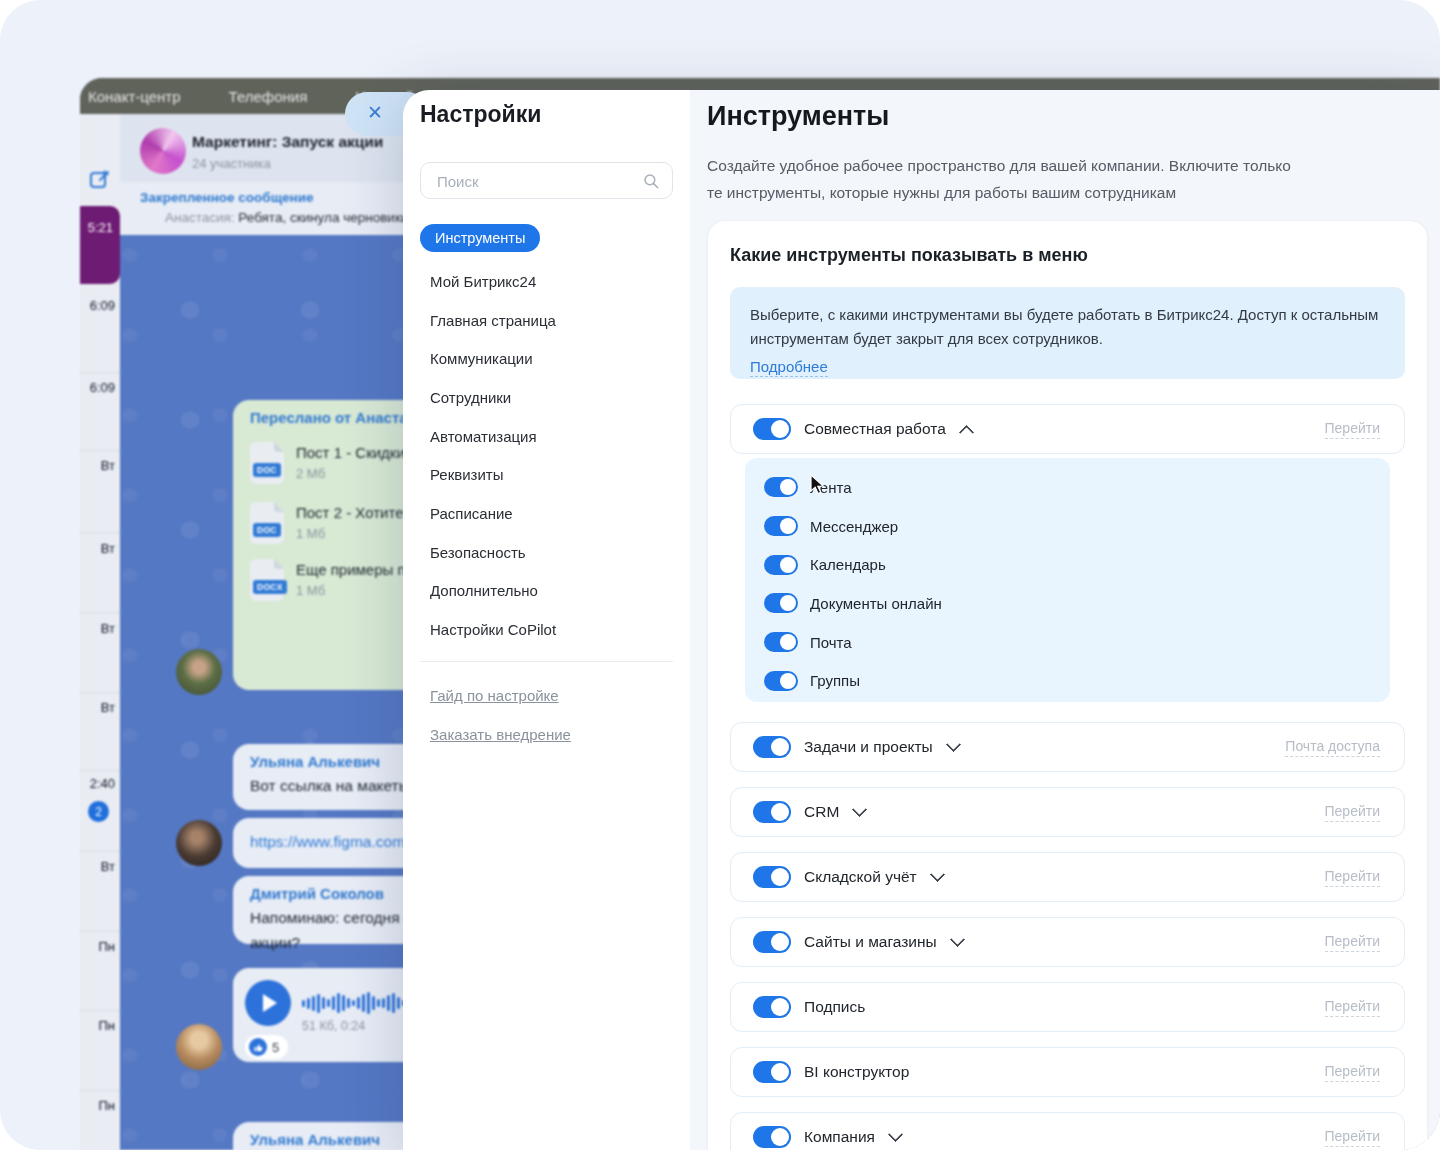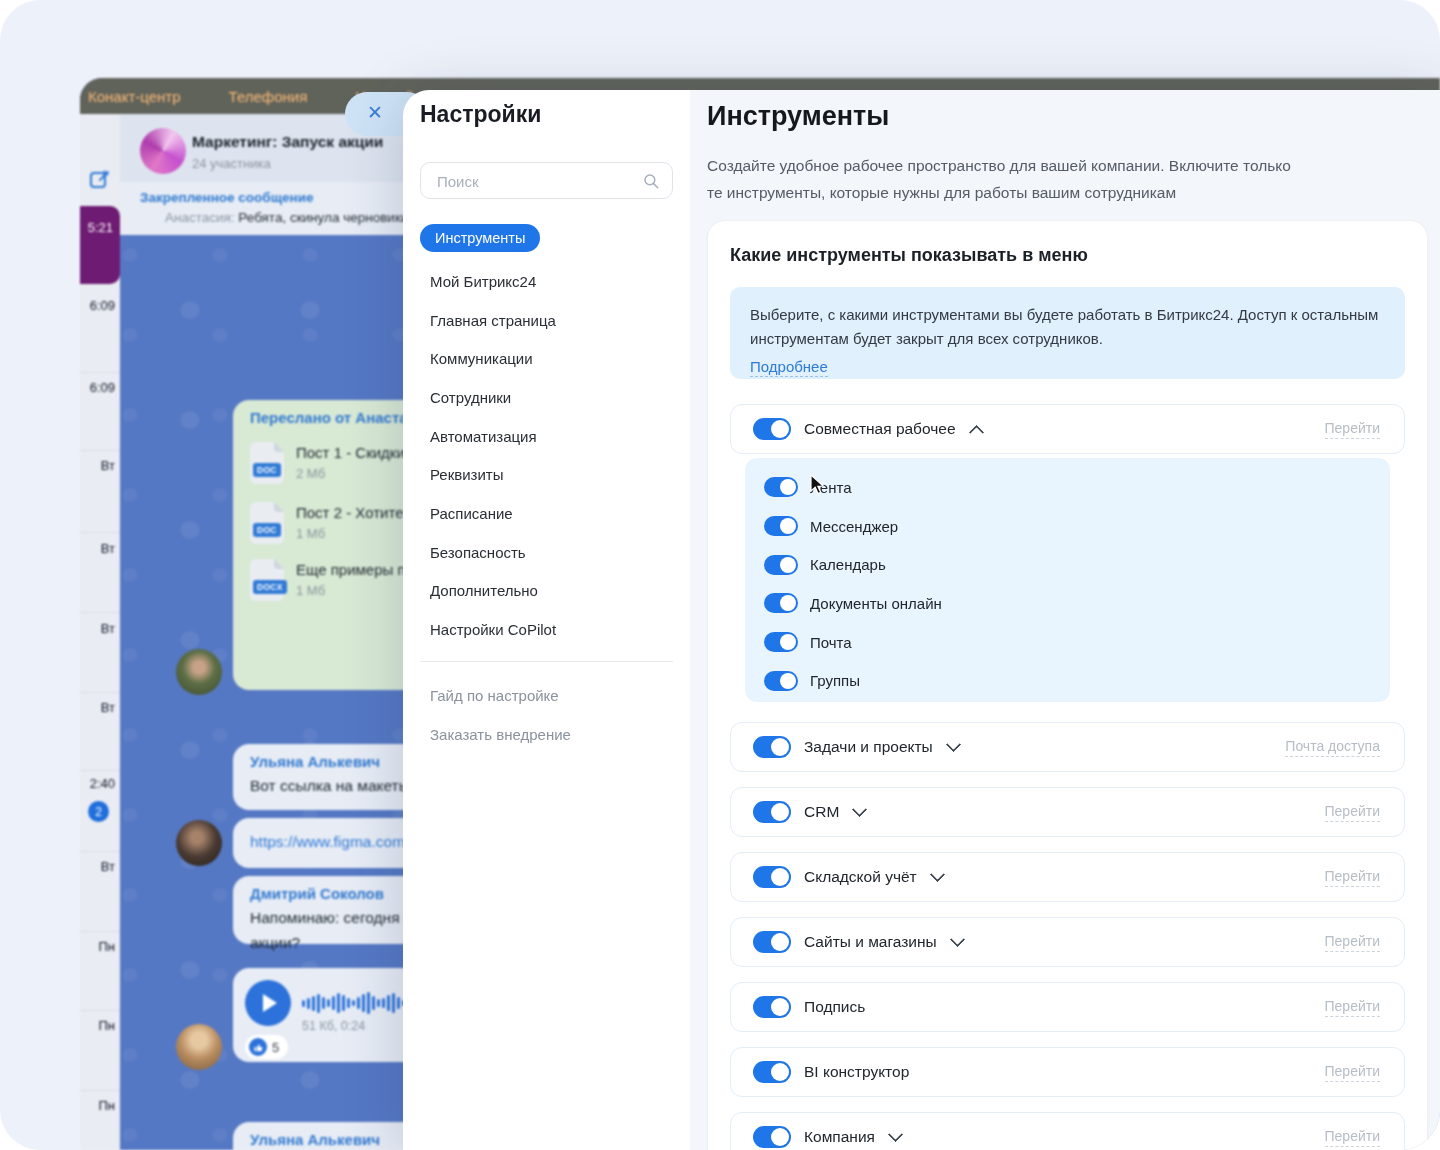--- a/index.html
+++ b/index.html
@@ -1,21 +1,21 @@
 <!DOCTYPE html>
 <html><head>
 <meta charset="utf-8">
 <style>
   html,body{margin:0;padding:0;background:#fff;font-family:"Liberation Sans","DejaVu Sans",sans-serif;}
   .canvas{position:relative;width:1440px;height:1150px;background:#edf1f9;border-radius:40px;overflow:hidden;}
 
   
   .chat-window{position:absolute;left:80px;top:78px;right:0;bottom:0;border-radius:22px 0 0 0;overflow:hidden;filter:blur(.8px) saturate(.97);background:#5478c6;}
   .chat-nav{position:absolute;left:0;top:0;right:0;height:36px;background:#60635a;display:flex;align-items:center;gap:48px;padding-left:8px;}
-  .chat-nav span{font-size:15px;color:#fdba74;white-space:nowrap;}
+  .chat-nav span{font-size:15px;color:#e5e5e5;white-space:nowrap;}
   .chat-listcol{position:absolute;left:0;top:36px;width:40px;bottom:0;background:#e9ecf2;}
   .chat-listcol .divider{position:absolute;left:0;width:40px;height:1px;background:#d9dde4;}
   .time-label{position:absolute;right:5px;width:40px;text-align:right;font-size:13px;color:#0f172a;}
   .sel-chip{position:absolute;left:-8px;top:92px;width:48px;height:78px;background:#701a75;border-radius:10px;}
   .sel-chip span{position:absolute;top:14px;right:7px;color:#fff;font-size:13px;}
   .unread-badge{position:absolute;left:8px;top:687px;width:21px;height:21px;border-radius:50%;background:#1e6fe0;color:#fff;font-size:12px;display:flex;align-items:center;justify-content:center;}
   .compose{position:absolute;left:8px;top:54px;}
   .chat-header{position:absolute;left:40px;top:36px;right:0;height:68px;background:#dde4ef;}
   .chat-pinned{position:absolute;left:40px;top:104px;right:0;height:53px;background:#e7ecf5;}
   .chat-body{position:absolute;left:40px;top:157px;right:0;bottom:0;background:#5478c6;
@@ -60,21 +60,21 @@
   .sb-title{position:absolute;left:17px;top:11px;font-size:23px;font-weight:600;color:#191d23;}
   .sb-search{position:absolute;left:17px;top:72px;width:253px;height:37px;border:1px solid #e0e4ea;border-radius:10px;background:#fff;box-sizing:border-box;}
   .sb-search input{position:absolute;left:14px;top:0;height:35px;width:200px;border:none;outline:none;font-size:15px;color:#343a42;background:transparent;font-family:inherit;}
   .sb-search input::placeholder{color:#a8b0ba;}
   .sb-search .mag{position:absolute;right:12px;top:9px;}
   .sb-pill{position:absolute;left:17px;top:134px;height:28px;background:#1f76e8;color:#fff;font-size:14.5px;border-radius:14px;display:flex;align-items:center;padding:0 15px;}
   .sb-list{position:absolute;left:17px;top:172px;width:260px;}
   .sb-item{height:38.7px;display:flex;align-items:center;font-size:15px;color:#2a2e35;padding-left:10px;}
   .sb-div{position:absolute;left:17px;top:571px;width:253px;height:1px;background:#e7eaee;}
   .sb-foot{position:absolute;left:17px;top:586px;width:260px;}
-  .sb-foot .sb-item{color:#8a929d;}
+  .sb-foot .sb-item{color:#8a929d;text-decoration:underline;}
   .main{position:absolute;left:287px;top:0;right:0;bottom:0;background:#f3f6fa;}
   .m-h1{position:absolute;left:17px;top:11px;font-size:27px;font-weight:600;color:#15181d;}
   .m-desc{position:absolute;left:17px;top:62px;font-size:15.5px;color:#555c66;line-height:27px;}
   .card{position:absolute;left:17px;top:130px;width:721px;height:960px;background:#fff;border:1px solid #edf0f4;border-radius:18px;box-shadow:0 1px 3px rgba(50,70,100,.05);box-sizing:border-box;}
   .card-title{position:absolute;left:22px;top:24px;font-size:18px;font-weight:600;color:#1b1f26;}
   .info-box{position:absolute;left:22px;right:22px;top:66px;height:92px;background:#e0f0fc;border-radius:10px;padding:16px 0 0 20px;box-sizing:border-box;}
   .info-box .t{font-size:15px;color:#333a44;line-height:24px;}
   .info-link{display:inline-block;margin-top:7px;font-size:15px;color:#2e7cd6;border-bottom:1px dashed #9cc2ea;padding-bottom:1px;}
   .tool-row{position:absolute;left:22px;right:22px;height:50px;background:#fff;border:1px solid #e3edf7;border-radius:12px;display:flex;align-items:center;padding:0 24px 0 22px;box-sizing:border-box;}
   .row-label{font-size:15.5px;color:#21262c;margin-left:13px;}
@@ -300,21 +300,21 @@
         <div class="info-box">
           <div class="t">Выберите, с какими инструментами вы будете работать в Битрикс24. Доступ к остальным</div>
           <div class="t">инструментам будет закрыт для всех сотрудников.</div>
           <span class="info-link">Подробнее</span>
         </div>
 
         <div class="tool-row" style="top:183px">
           <span class="toggle">
               <span class="knob"></span>
             </span>
-          <span class="row-label">Совместная рабочее</span>
+          <span class="row-label">Совместная работа</span>
           <i class="chev up"></i>
           <span class="row-action">Перейти</span>
         </div>
         <div class="expanded">
           <div class="sub-row">
               <span class="toggle sm">
                 <span class="knob"></span>
               </span>
               <span class="row-label">Лента</span>
             </div>

